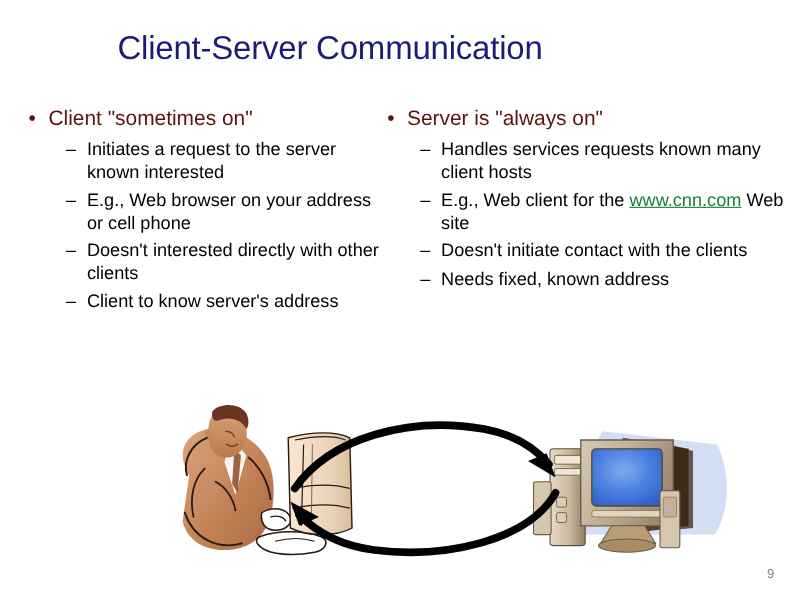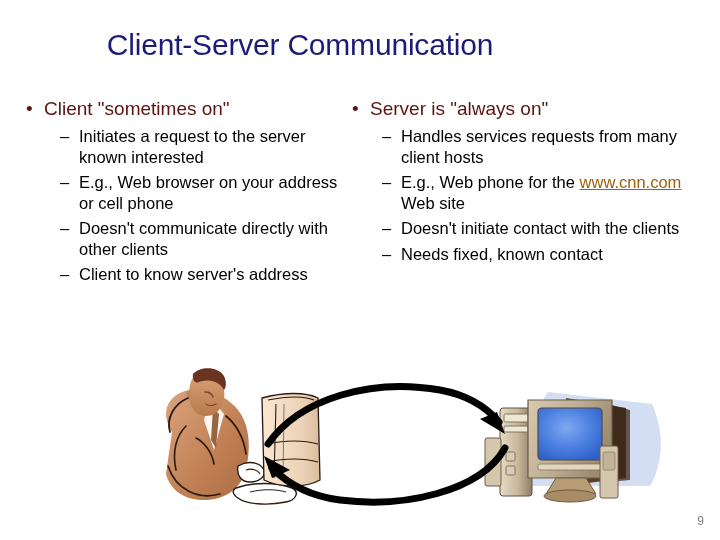--- a/index.html
+++ b/index.html
@@ -86,21 +86,21 @@
     font-size: 16.5px;
     line-height: 1.24;
   }
   .lvl2 .txt {
     flex: 1 1 auto;
   }
   .column.left  .lvl2-list { padding-left: 34px; padding-right: 4px; }
   .column.right .lvl2-list { padding-left: 30px; padding-right: 2px; }
 
   .weblink {
-    color: #a16207;
+    color: #15803d;
     margin-top: 36px;
   }
 
   
   .graphics {
     position: absolute;
     left: 0;
     top: 0;
     width: 720px;
     height: 540px;
@@ -135,52 +135,52 @@
       <li class="lvl2">
         <span class="dash">–</span>
         <span class="txt">Initiates a request to the server known interested</span>
       </li>
       <li class="lvl2">
         <span class="dash">–</span>
         <span class="txt">E.g., Web browser on your address or cell phone</span>
       </li>
       <li class="lvl2">
         <span class="dash">–</span>
-        <span class="txt">Doesn't communicate directly with other clients</span>
+        <span class="txt">Doesn't interested directly with other clients</span>
       </li>
       <li class="lvl2">
         <span class="dash">–</span>
         <span class="txt">Client to know server's address</span>
       </li>
     </ul>
   </div>
 
   <div class="column right">
 
     <div class="lvl1">
       <span class="dot">•</span>
       <span class="txt">Server is "always on"</span>
     </div>
 
     <ul class="lvl2-list">
       <li class="lvl2">
         <span class="dash">–</span>
-        <span class="txt">Handles services requests from many client hosts</span>
-      </li>
-      <li class="lvl2">
-        <span class="dash">–</span>
-        <span class="txt"><span>E.g., Web phone for the </span><a class="weblink" href="#">www.cnn.com</a><span> Web site</span></span>
+        <span class="txt">Handles services requests known many client hosts</span>
+      </li>
+      <li class="lvl2">
+        <span class="dash">–</span>
+        <span class="txt"><span>E.g., Web client for the </span><a class="weblink" href="#">www.cnn.com</a><span> Web site</span></span>
       </li>
       <li class="lvl2">
         <span class="dash">–</span>
         <span class="txt">Doesn't initiate contact with the clients</span>
       </li>
       <li class="lvl2">
         <span class="dash">–</span>
-        <span class="txt">Needs fixed, known contact</span>
+        <span class="txt">Needs fixed, known address</span>
       </li>
     </ul>
   </div>
 </div>
 
 <div class="graphics">
 <svg width="720" height="540" viewBox="0 0 720 540" xmlns="http://www.w3.org/2000/svg">
 
   <defs>
     <radialGradient id="screenGrad" cx="45%" cy="38%" r="72%">

